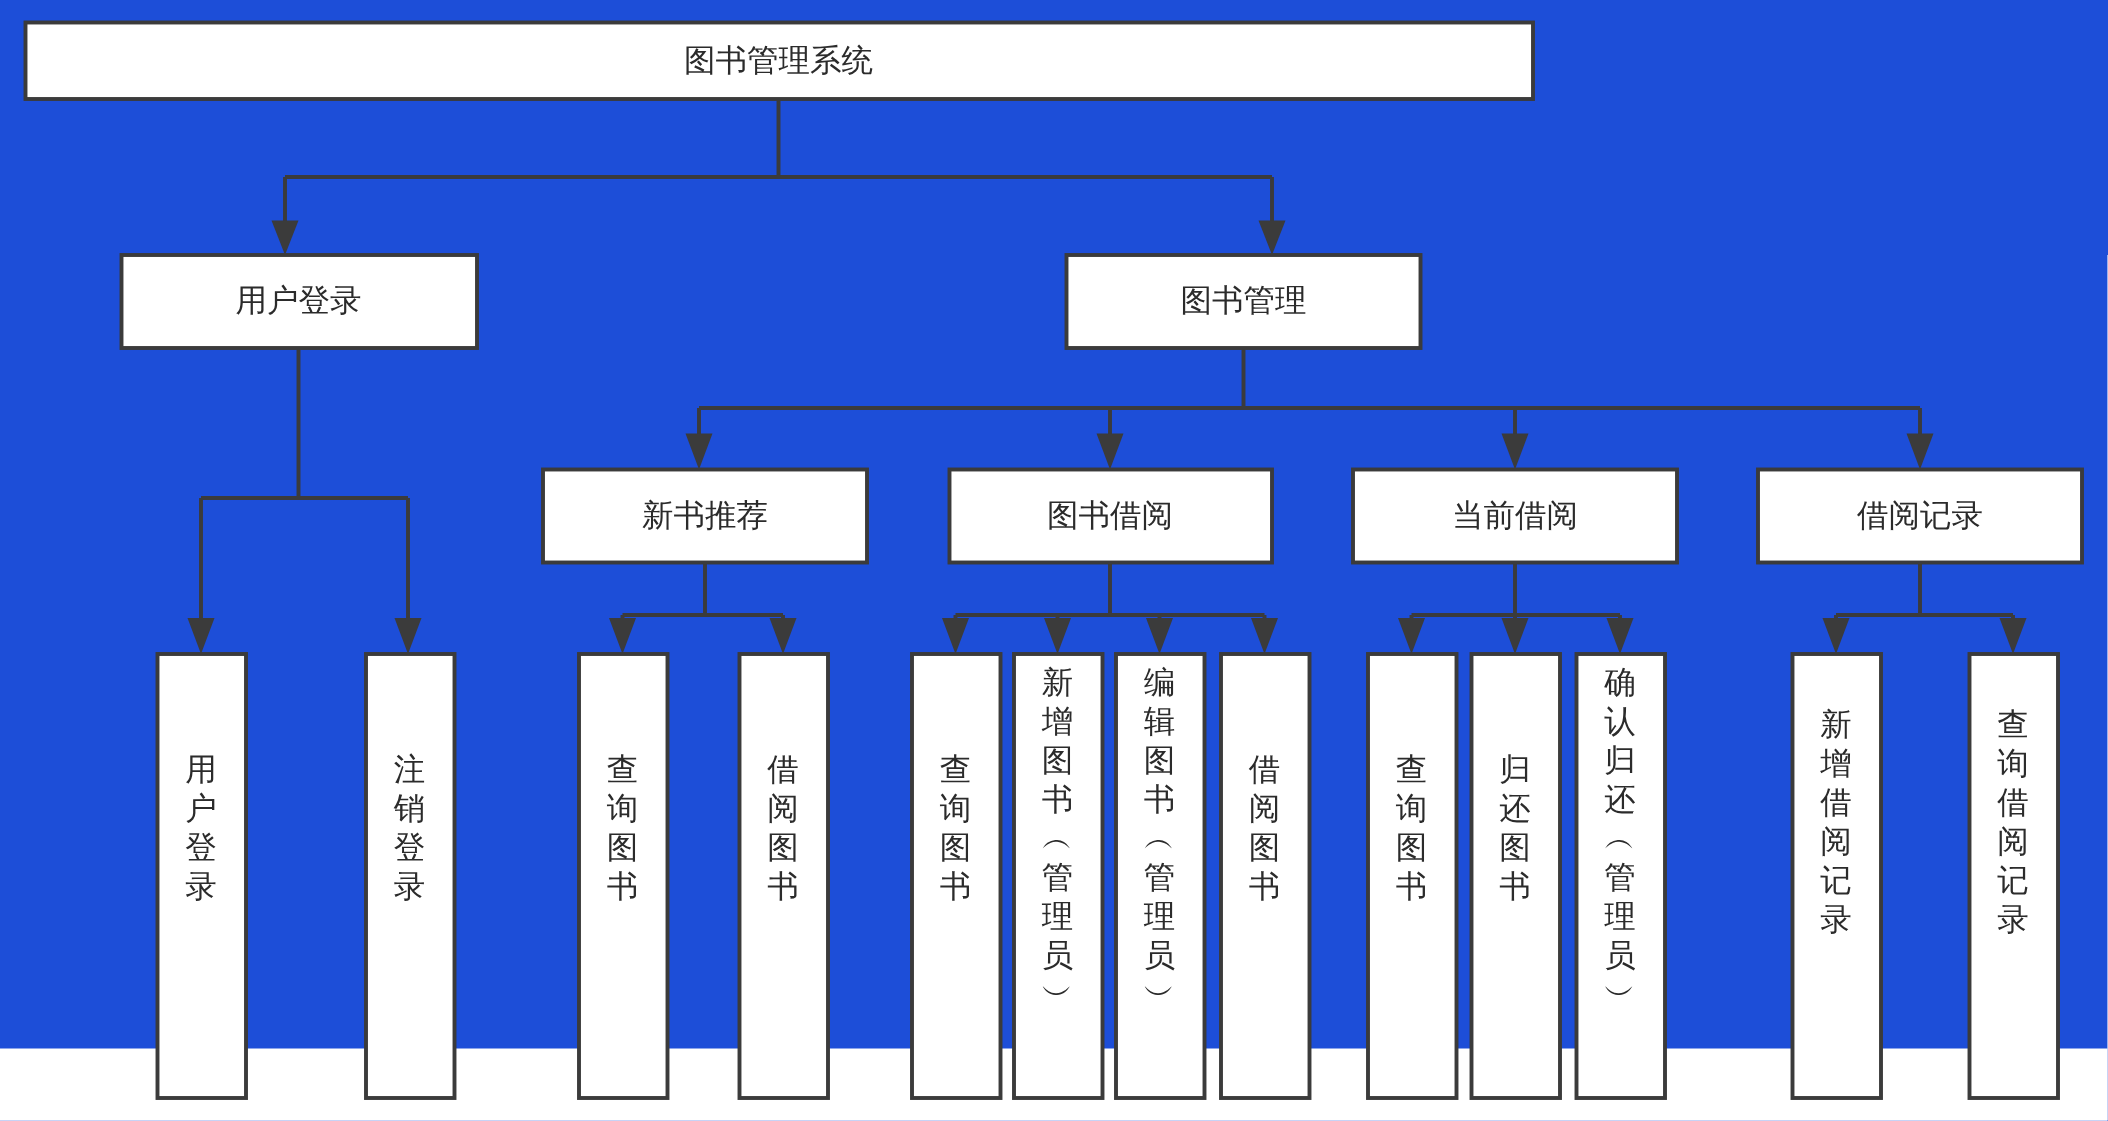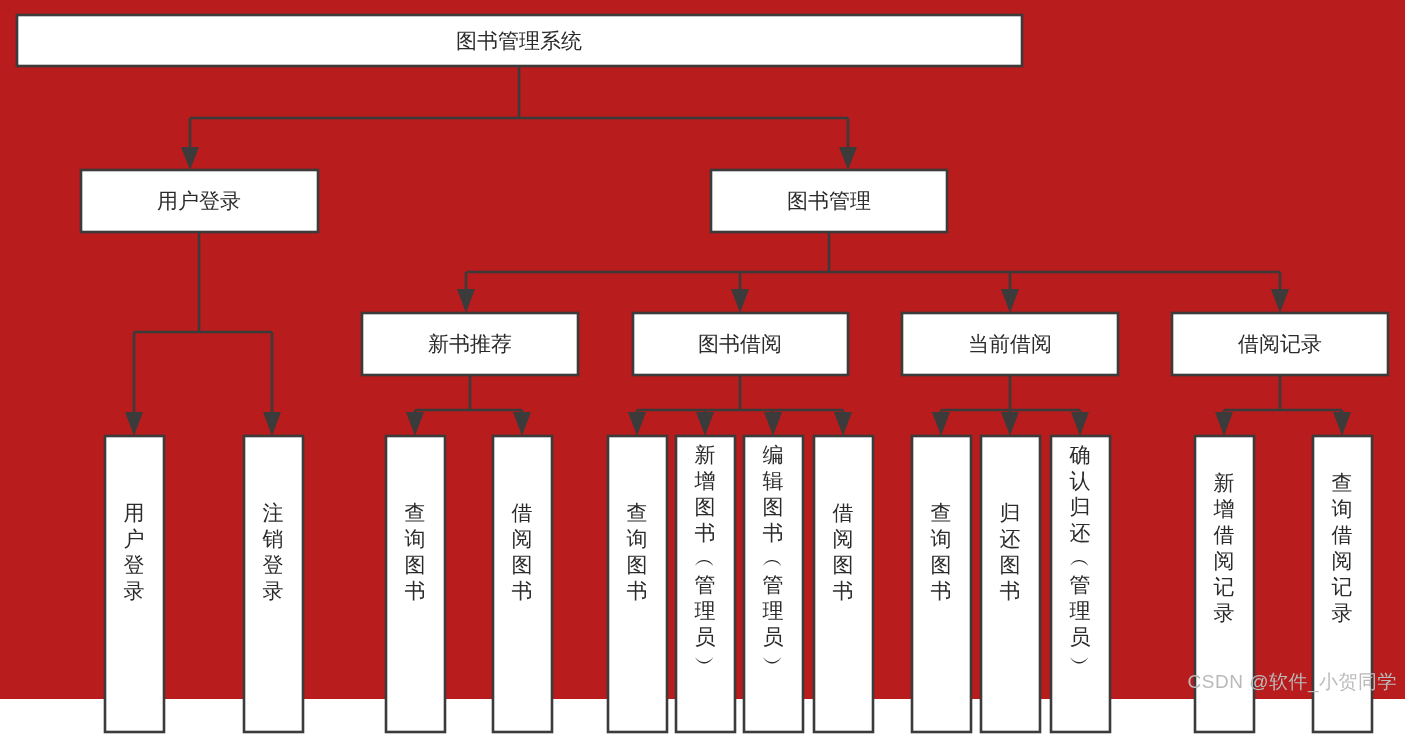--- a/index.html
+++ b/index.html
@@ -10,21 +10,21 @@
   body {
     width: 1405px;
     height: 747px;
     font-family: "Liberation Sans", "DejaVu Sans", sans-serif;
     overflow: hidden;
   }
   #diagram-root {
     position: relative;
     width: 1405px;
     height: 699px;
-    background: #b91c1c;
+    background: #1d4ed8;
   }
   svg#flow-svg {
     position: absolute;
     left: 0;
     top: 0;
     width: 1405px;
     height: 747px;
   }
   .node-box {
     fill: #ffffff;
@@ -204,15 +204,14 @@
       <text class="node-label-v" x="1224" y="490"><tspan x="1224" dy="0">新</tspan><tspan x="1224" dy="26">增</tspan><tspan x="1224" dy="26">借</tspan><tspan x="1224" dy="26">阅</tspan><tspan x="1224" dy="26">记</tspan><tspan x="1224" dy="26">录</tspan></text>
     </g>
 
     <g>
       <rect class="node-box" x="1313" y="436" width="59" height="296"></rect>
       <text class="node-label-v" x="1342" y="490"><tspan x="1342" dy="0">查</tspan><tspan x="1342" dy="26">询</tspan><tspan x="1342" dy="26">借</tspan><tspan x="1342" dy="26">阅</tspan><tspan x="1342" dy="26">记</tspan><tspan x="1342" dy="26">录</tspan></text>
     </g>
 
   </svg>
 
-  <div class="watermark-text">CSDN @软件_小贺同学</div>
 
 </div>
 
 </body></html>

